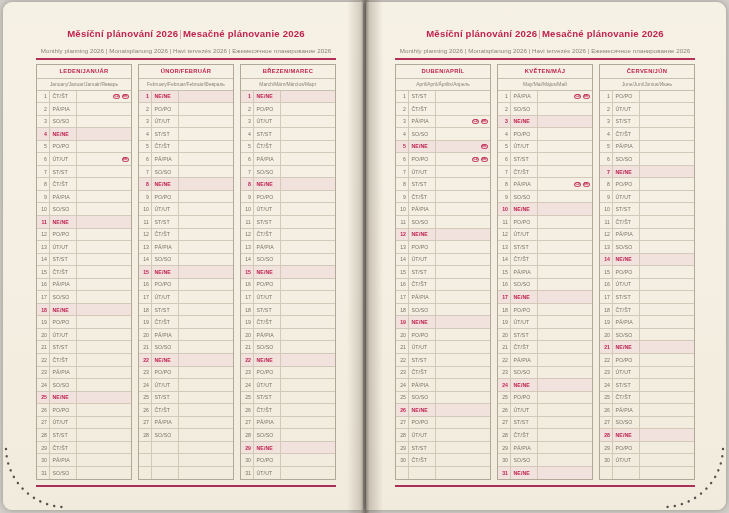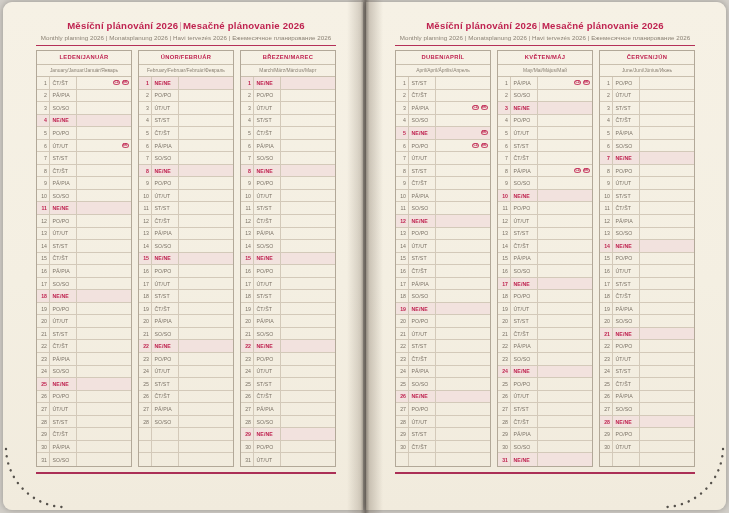--- a/index.html
+++ b/index.html
@@ -14,21 +14,21 @@
     background:linear-gradient(180deg,#f6f1e5 0%,#f4efe2 55%,#f1ebdd 100%);
     box-shadow:0 0 7px rgba(40,35,28,.35);
   }
   .page.left{left:3px;border-radius:9px 0 0 9px}
   .page.right{right:3px;border-radius:0 9px 9px 0}
   .content{position:absolute;top:18px}
   .page.left .content{left:33px;right:27px}
   .page.right .content{left:29px;right:31px}
 
   .title{
-    margin:0;text-align:center;font-size:9.6px;font-weight:bold;
+    margin:8px;text-align:center;font-size:9.6px;font-weight:bold;
     color:#bf2350;letter-spacing:.2px;white-space:nowrap;
   }
   .title .sep{color:#dd8fa8;font-weight:normal;padding:0 1px}
   .subtitle{
     text-align:center;font-size:6.2px;color:#8b8275;
     margin-top:2.5px;white-space:nowrap;letter-spacing:.05px;
   }
   .headrule{height:1.5px;background:#b43058;margin-top:4px}
   .months{display:flex;gap:6px;margin-top:4px}
 

